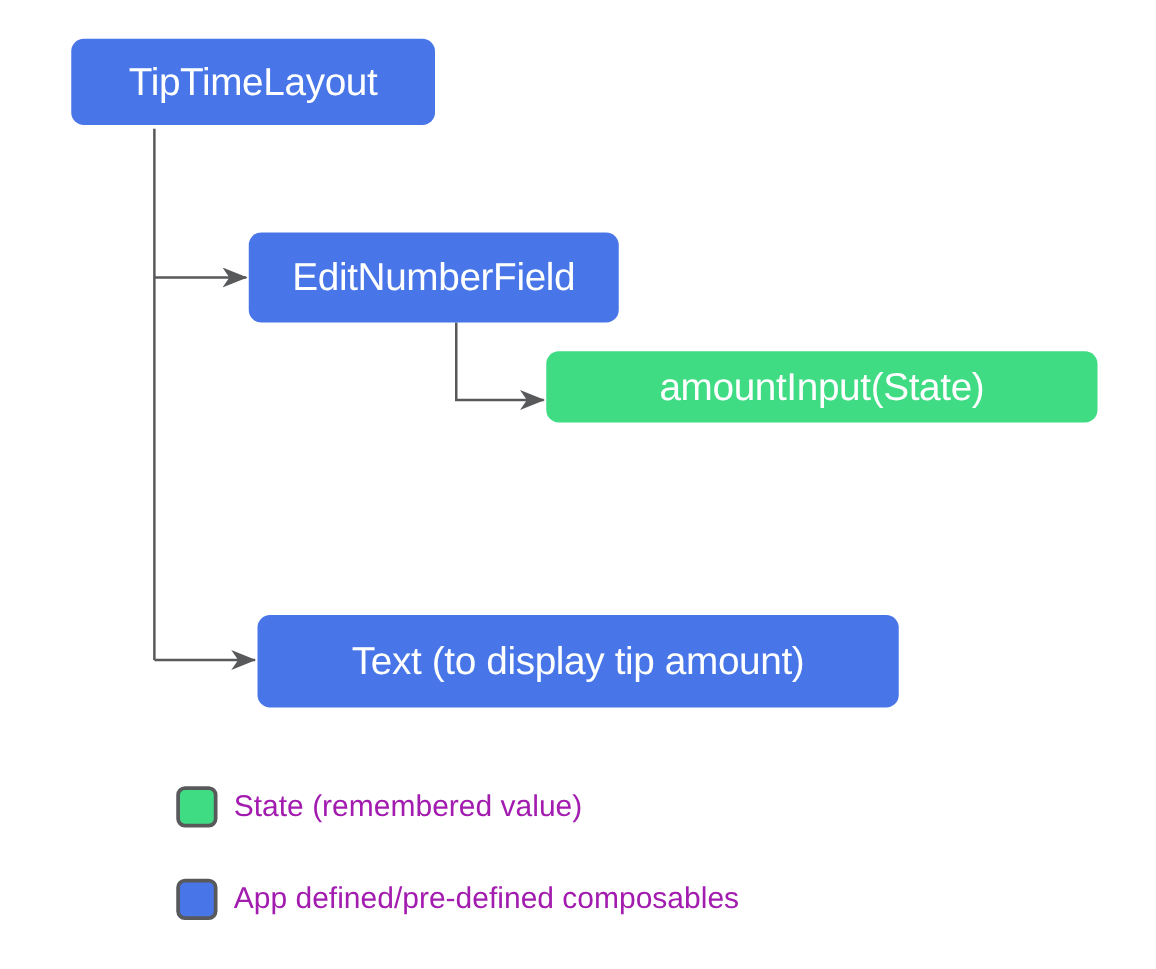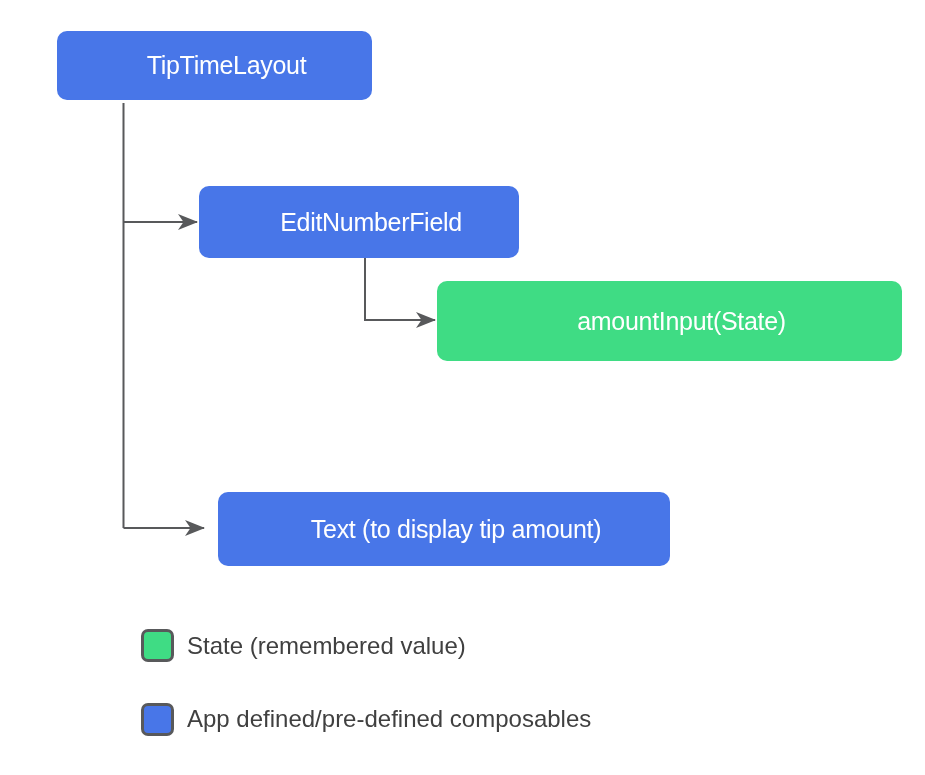--- a/index.html
+++ b/index.html
@@ -22,32 +22,31 @@
     width: 925px;
     height: 775px;
   }
   .node {
     position: absolute;
     display: flex;
     align-items: center;
     justify-content: center;
     border-radius: 10px;
     color: #ffffff;
-    font-size: 25px;
+    font-size: 31px;
     letter-spacing: -0.3px;
     white-space: nowrap;
-    padding-left: 24px;
   }
   .node-blue { background: #4876e8; }
   .node-green { background: #3fdc84; }
 
   .node-tiptimelayout   { left: 57px;  top: 31px;  width: 291px; height: 69px; }
   .node-editnumberfield { left: 199px; top: 186px; width: 296px; height: 72px; }
-  .node-amountinput     { left: 437px; top: 281px; width: 441px; height: 80px; }
-  .node-text            { left: 206px; top: 492px; width: 428px; height: 74px; margin-left: 12px; }
+  .node-amountinput     { left: 437px; top: 281px; width: 441px; height: 57px; }
+  .node-text            { left: 206px; top: 492px; width: 513px; height: 74px; }
 
   .legend-item {
     position: absolute;
     left: 141px;
     display: flex;
     align-items: center;
     gap: 13px;
   }
   .legend-item-state { top: 629px; height: 33px; }
   .legend-item-composables { top: 703px; height: 32px; justify-content: space-between; }
@@ -55,21 +54,21 @@
     width: 27px;
     height: 27px;
     border: 3px solid #58595b;
     border-radius: 7px;
     flex: 0 0 auto;
   }
   .swatch-state { background: #3fdc84; }
   .swatch-composable { background: #4876e8; }
   .legend-label {
     font-size: 24px;
-    color: #404040;
+    color: #a21caf;
     white-space: nowrap;
   }
 </style>
 </head>
 <body>
 
 <div class="canvas">
 
   <svg class="connector-layer" viewBox="0 0 925 775" xmlns="http://www.w3.org/2000/svg" aria-hidden="true">
     <defs>

